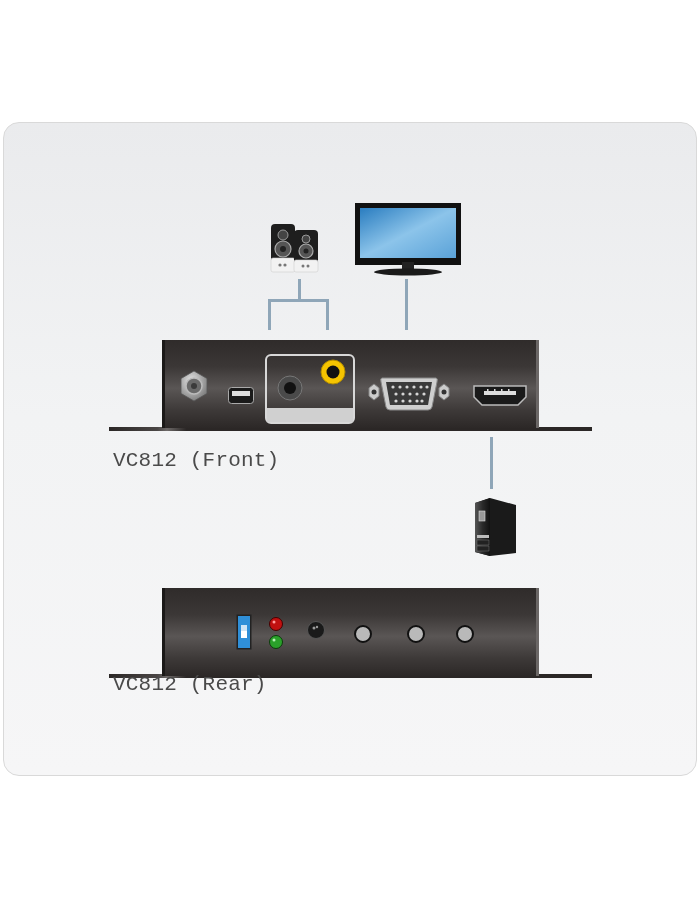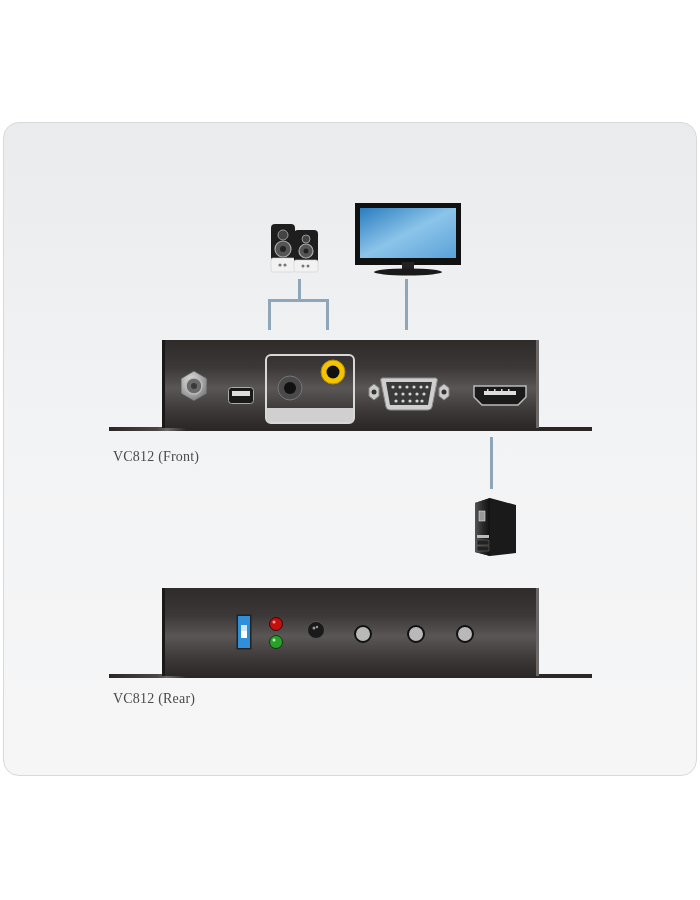--- a/index.html
+++ b/index.html
@@ -9,21 +9,21 @@
            border:1px solid #d9d9d9; border-radius:16px;
            background:linear-gradient(180deg,#eaebed 0%,#f2f3f4 45%,#f6f6f7 100%); box-sizing:border-box; }
   .abs { position:absolute; }
   .line { position:absolute; background:#8fa6b8; }
   .device { position:absolute; border-radius:0;
             background:linear-gradient(180deg,#2f2b2a 0%,#3b3736 30%,#5a5655 55%,#3d3938 80%,#2c2827 100%); }
   .device:before { content:""; position:absolute; left:0; top:0; width:3px; height:100%; background:#1b1918; }
   .device:after { content:""; position:absolute; right:0; top:0; width:3px; height:100%; background:#6b6766; }
   .base { position:absolute; height:4px;
           background:linear-gradient(90deg,#2b2726 0%,#4a4645 10%,#6e6a69 12%,#2b2726 16%,#2b2726 100%); }
-  .label { position:absolute; font-size:14px; color:#4a4a4a; font-family:Liberation Serif, serif; letter-spacing:0.2px; }
+  .label { position:absolute; font-size:21px; color:#4a4a4a; font-family:Liberation Mono, monospace; letter-spacing:0.2px; }
 </style>
 </head>
 <body>
 
 <div class="panel"></div>
 
 <div class="abs" style="left:270px;top:218px;width:52px;height:56px;">
   <svg width="52" height="56" viewBox="0 0 52 56">
     <rect x="1" y="6" width="24" height="38" rx="4" fill="#1e1e1e"></rect>
     <rect x="1" y="40" width="24" height="14" rx="2" fill="#f2f2f2" stroke="#cfcfcf" stroke-width="0.6"></rect>
@@ -207,13 +207,13 @@
         <circle cx="9" cy="9" r="8" fill="#b9b9b9" stroke="#111" stroke-width="2"></circle>
       </svg>
   </div>
   <div class="abs" style="left:294px;top:37px;width:18px;height:18px;">
     <svg width="18" height="18" viewBox="0 0 18 18">
         <circle cx="9" cy="9" r="8" fill="#b9b9b9" stroke="#111" stroke-width="2"></circle>
       </svg>
   </div>
 </div>
 
-<div class="label" style="left:113px;top:691px;">VC812 (Rear)</div>
+<div class="label" style="left:113px;top:673px;">VC812 (Rear)</div>
 
 </body></html>

